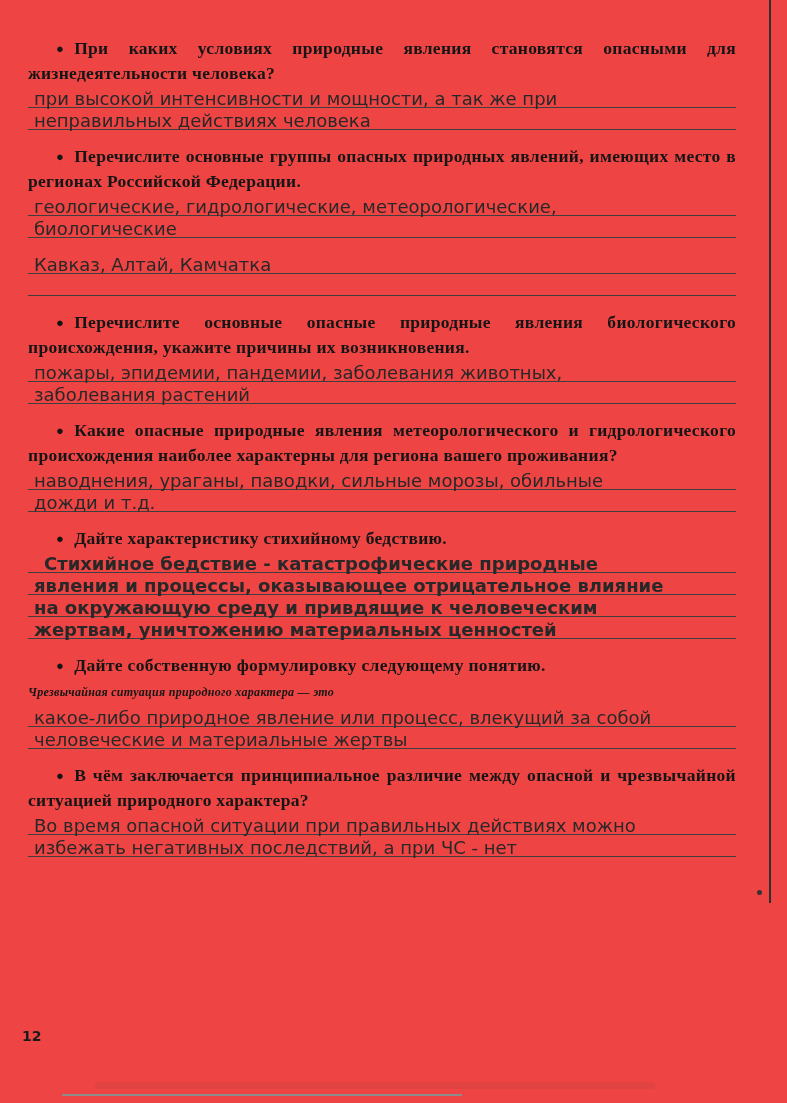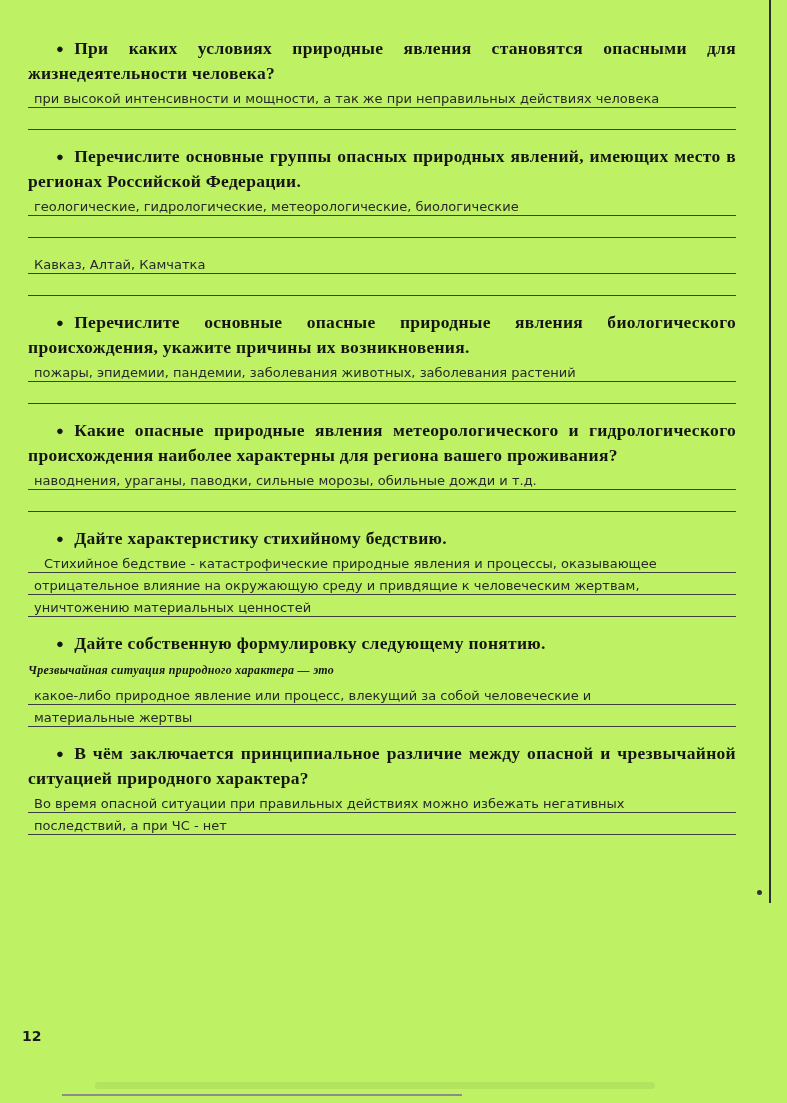--- a/index.html
+++ b/index.html
@@ -4,21 +4,21 @@
 <style>
   html, body {
     margin: 0; padding: 0;
     background: #e8e8e8;
   }
   .page {
     position: relative;
     width: 787px;
     height: 1103px;
     margin: 0 auto;
-    background: #bef264;
+    background: #ef4444;
     overflow: hidden;
     font-family: "Liberation Serif", serif;
     color: #141414;
   }
   .content {
     position: absolute;
     left: 28px;
     top: 36px;
     width: 708px;
   }
@@ -36,32 +36,32 @@
     margin: 0 10px 0 28px;
     font-size: 13px;
     vertical-align: 1px;
   }
   .concept {
     font-style: italic;
     font-size: 12px;
   }
   .answer {
     font-family: "DejaVu Sans", sans-serif;
-    font-size: 13px;
+    font-size: 18px;
     line-height: 22px;
     color: #282828;
     padding: 2px 70px 0 6px;
     background-image: repeating-linear-gradient(
       to bottom,
       transparent 0px, transparent 21px,
       #3e3e3e 21px, #3e3e3e 22px
     );
   }
   .answer.l2 { min-height: 44px; }
-  .answer.l3 { min-height: 66px; }
+  .answer.l3 { min-height: 66px; font-weight: bold; }
   .answer.indent { text-indent: 10px; }
   .page-number {
     position: absolute;
     left: 22px;
     top: 1028px;
     font-family: "DejaVu Sans", sans-serif;
     font-weight: bold;
     font-size: 14px;
     color: #1a1a1a;
   }

